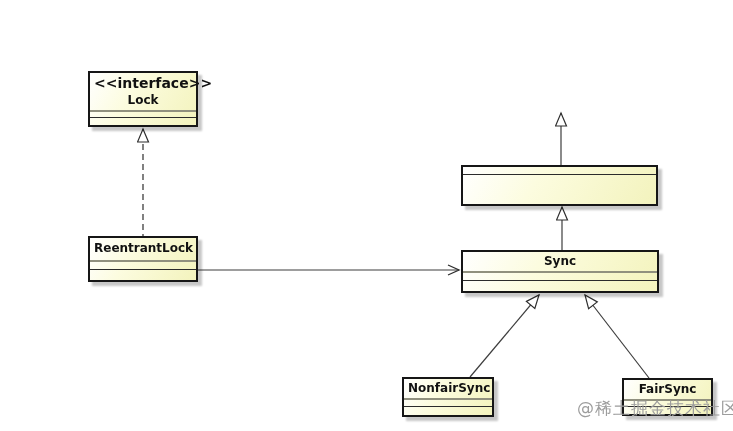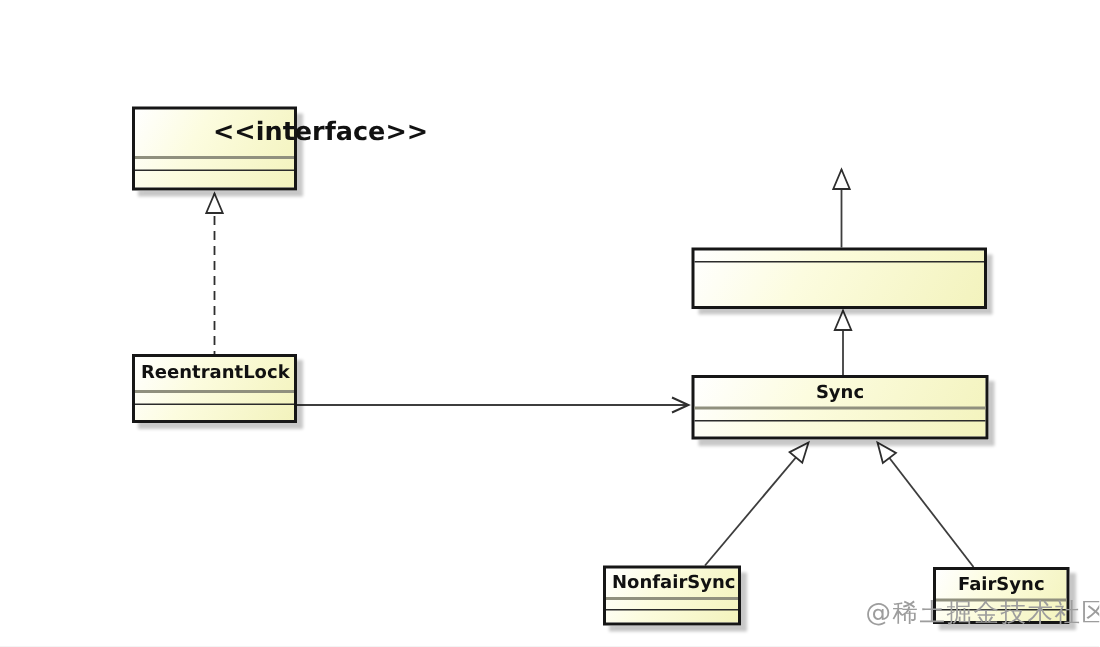--- a/index.html
+++ b/index.html
@@ -15,21 +15,21 @@
     background:linear-gradient(120deg,#ffffff 0%,#fcfcdf 38%,#f3f3bd 100%);
     box-shadow:4px 4px 2px rgba(0,0,0,0.22);
     display:flex;flex-direction:column;box-sizing:border-box;
   }
   .cls .title{
     flex:1;display:flex;flex-direction:column;justify-content:center;
     text-align:center;font-weight:bold;color:#111;
     font-size:12px;line-height:1.28;padding:2px 4px;
     border-bottom:2px solid #90907e;
   }
-  .cls .stereo{font-size:17px;font-weight:bold;margin-left:48px;}
+  .cls .stereo{font-size:14px;font-weight:bold;}
   .cls .attrs{height:7px;border-bottom:1px solid #2b2b2b;}
   .cls .methods{height:10px;}
   .cls.two-line .methods{height:11px;}
   .watermark{
     position:absolute;left:577px;top:397px;z-index:30;
     color:#9d9d9d;font-size:17px;letter-spacing:1px;white-space:nowrap;
     font-family:"DejaVu Sans",sans-serif;
   }
 </style>
 </head>
@@ -56,20 +56,21 @@
     <line x1="198" y1="270" x2="459" y2="270" stroke="#3d3d3d" stroke-width="1.2" marker-end="url(#openarrow)"></line>
     
     <line x1="470" y1="377" x2="539" y2="295" stroke="#3d3d3d" stroke-width="1.2" marker-end="url(#tri)"></line>
     
     <line x1="649" y1="378" x2="585" y2="295" stroke="#3d3d3d" stroke-width="1.2" marker-end="url(#tri)"></line>
   </svg>
 
   <div class="cls two-line" style="left:88px;top:71px;width:110px;height:56px">
     <div class="title">
       <span class="stereo">&lt;&lt;interface&gt;&gt;</span>
+      <span class="name">Lock</span>
     </div>
     <div class="attrs"></div>
     <div class="methods"></div>
   </div>
 
 
   <div class="cls" style="left:461px;top:165px;width:197px;height:41px">
     <div class="attrs"></div>
     <div class="methods"></div>
   </div>

